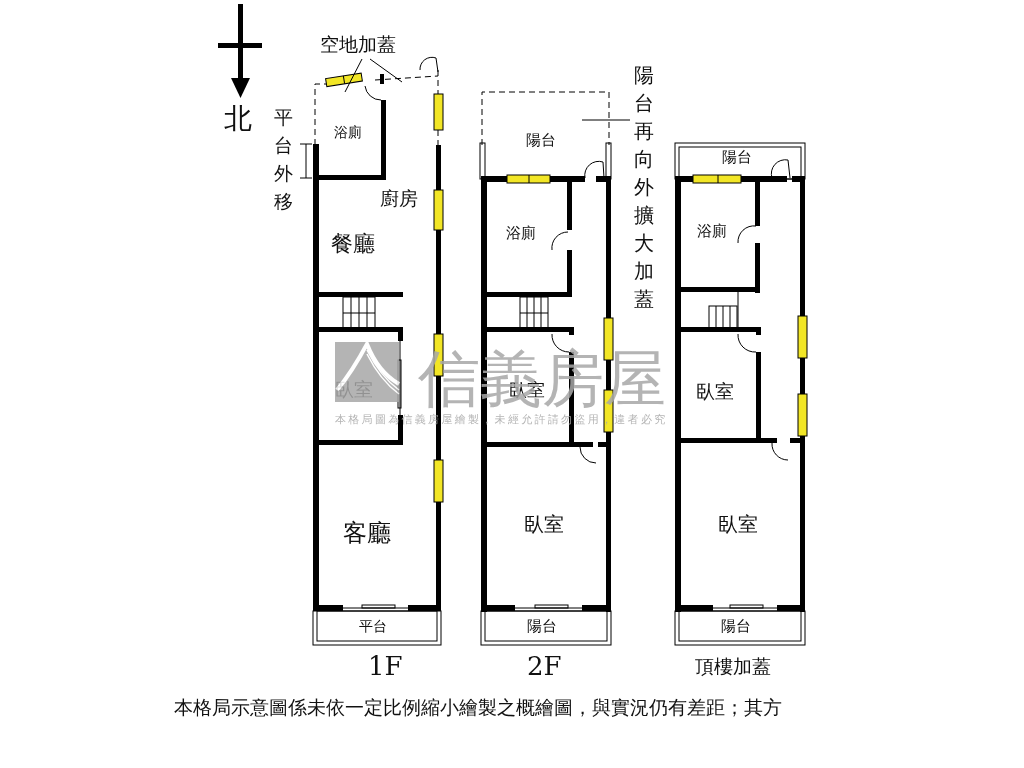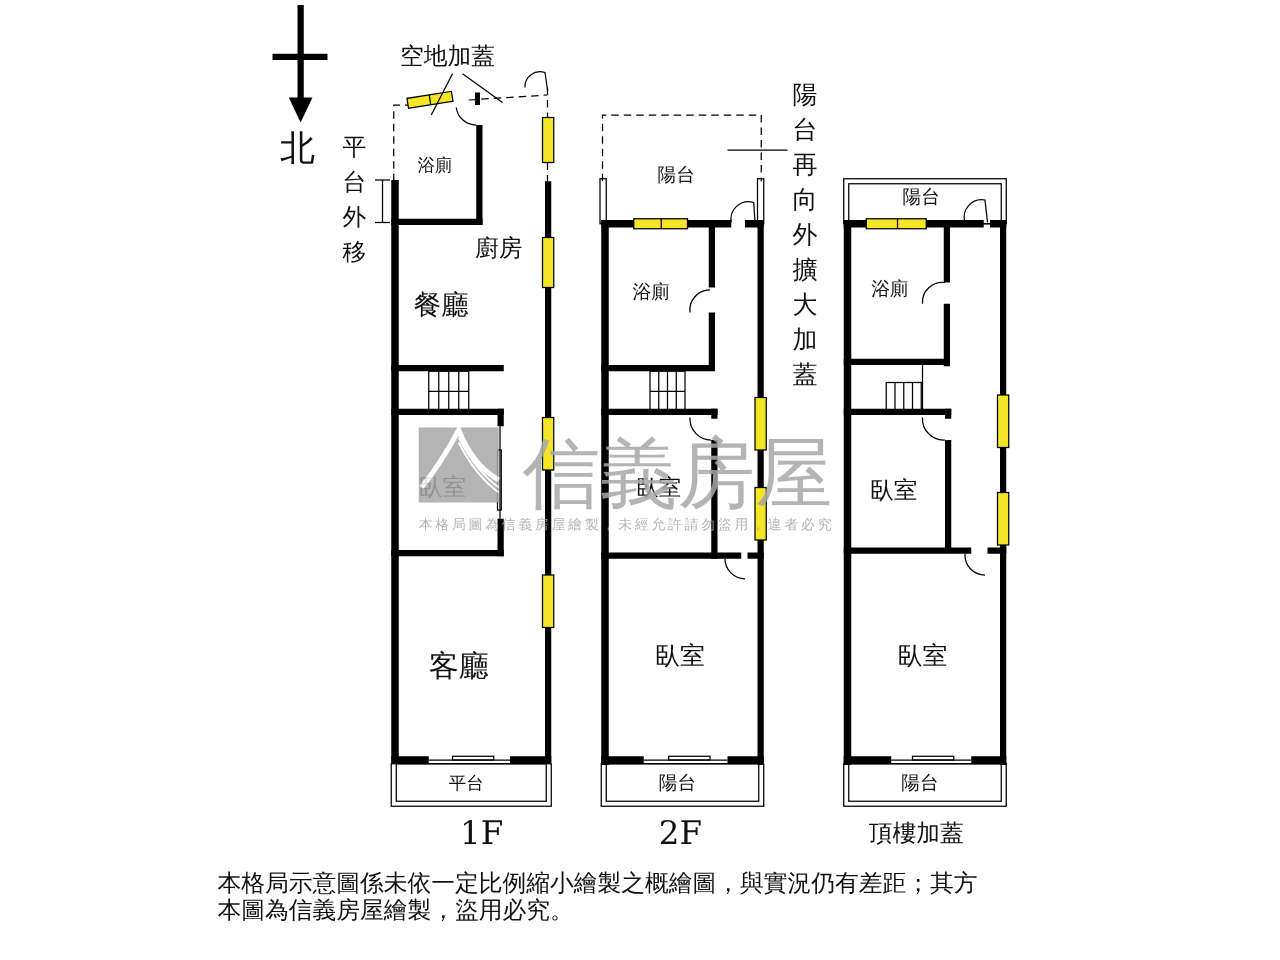--- a/index.html
+++ b/index.html
@@ -225,14 +225,13 @@
       <path d="M 367,350 Q 380,376 399,390" fill="none" stroke="#ffffff" stroke-width="1.5"></path>
       <path d="M 367,354 Q 380,380 399,394" fill="none" stroke="#ffffff" stroke-width="1.5"></path>
     </g>
     <text x="418" y="400" font-size="62" class="wm-text">信義房屋</text>
     <text x="335" y="423" font-size="11" class="wm-text" letter-spacing="2.3">本格局圖為信義房屋繪製，未經允許請勿盜用，違者必究</text>
   </g>
 </svg>
 
 <div class="disclaimer">
   <div>本格局示意圖係未依一定比例縮小繪製之概繪圖，與實況仍有差距；其方</div>
-  <div>本圖為信義房屋繪製，盜用必究。</div>
 </div>
 
 </body></html>

